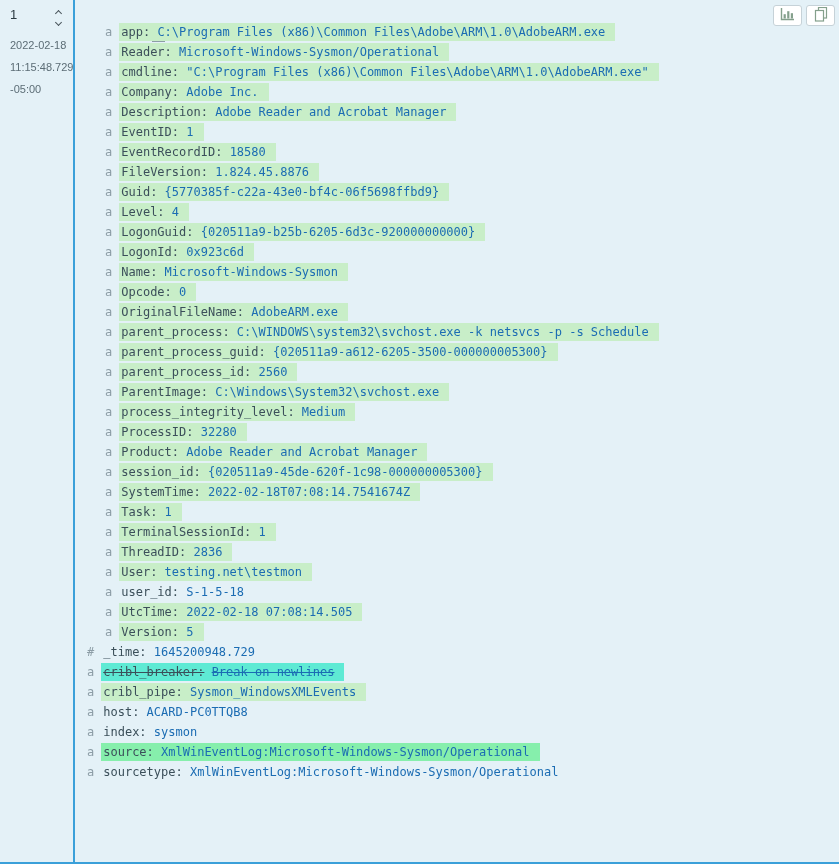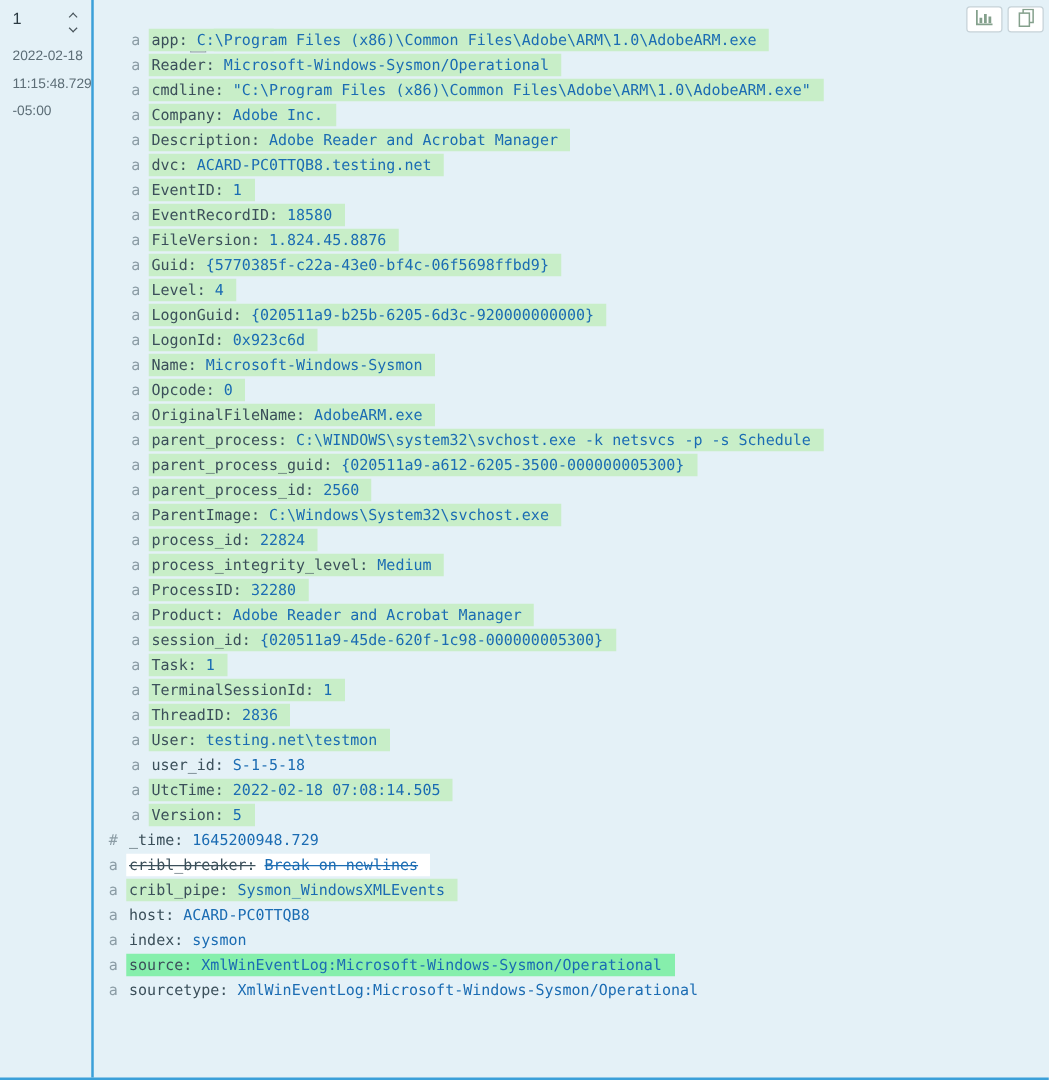--- a/index.html
+++ b/index.html
@@ -47,21 +47,21 @@
   .row.lvl1 { padding-left:28px; }
   .type-icon { color:#8c9da6; margin-right:7px; }
   .collapse-box {
     display:inline-block; width:13px; height:13px;
     border:1px solid #8c9da6; background:#fbfdfe; color:#5a6a72;
     font-size:11px; line-height:10px; text-align:center;
     vertical-align:-2px; margin-right:6px; cursor:pointer;
   }
   .hl { padding:2px 10px 2px 2px; }
   .hl.green { background:#c8eec8; }
-  .hl.red   { background:#ffffff; }
+  .hl.red   { background:#5eead4; }
   .hl.tan   { background:#86efac; }
   .hl.none  { padding-right:0; }
   .fname { color:#3b4f5a; }
   .fval  { color:#1b6cb3; }
   .strike .fname, .strike .fval { text-decoration:line-through; }
 </style>
 </head>
 <body>
 
 <div class="screen">
@@ -105,40 +105,39 @@
   <div class="content">
     <div class="row lvl0">
       <span class="type-icon">{}</span><span class="collapse-box">−</span><span class="hl green"><span class="fname">_raw:</span></span>
     </div>
     <div id="rows">
         <div class="row lvl1"><span class="type-icon">a</span><span class="hl green"><span class="fname">app:</span> <span class="fval">C:\Program Files (x86)\Common Files\Adobe\ARM\1.0\AdobeARM.exe</span></span></div>
         <div class="row lvl1"><span class="type-icon">a</span><span class="hl green"><span class="fname">Reader:</span> <span class="fval">Microsoft-Windows-Sysmon/Operational</span></span></div>
         <div class="row lvl1"><span class="type-icon">a</span><span class="hl green"><span class="fname">cmdline:</span> <span class="fval">"C:\Program Files (x86)\Common Files\Adobe\ARM\1.0\AdobeARM.exe"</span></span></div>
         <div class="row lvl1"><span class="type-icon">a</span><span class="hl green"><span class="fname">Company:</span> <span class="fval">Adobe Inc.</span></span></div>
         <div class="row lvl1"><span class="type-icon">a</span><span class="hl green"><span class="fname">Description:</span> <span class="fval">Adobe Reader and Acrobat Manager</span></span></div>
-        <div class="row lvl1"><span class="type-icon">a</span><span class="hl green"><span class="fname">dvc:</span> <span class="fval">ACARD-PC0TTQB8.testing.net</span></span></div>
         <div class="row lvl1"><span class="type-icon">a</span><span class="hl green"><span class="fname">EventID:</span> <span class="fval">1</span></span></div>
         <div class="row lvl1"><span class="type-icon">a</span><span class="hl green"><span class="fname">EventRecordID:</span> <span class="fval">18580</span></span></div>
         <div class="row lvl1"><span class="type-icon">a</span><span class="hl green"><span class="fname">FileVersion:</span> <span class="fval">1.824.45.8876</span></span></div>
         <div class="row lvl1"><span class="type-icon">a</span><span class="hl green"><span class="fname">Guid:</span> <span class="fval">{5770385f-c22a-43e0-bf4c-06f5698ffbd9}</span></span></div>
         <div class="row lvl1"><span class="type-icon">a</span><span class="hl green"><span class="fname">Level:</span> <span class="fval">4</span></span></div>
         <div class="row lvl1"><span class="type-icon">a</span><span class="hl green"><span class="fname">LogonGuid:</span> <span class="fval">{020511a9-b25b-6205-6d3c-920000000000}</span></span></div>
         <div class="row lvl1"><span class="type-icon">a</span><span class="hl green"><span class="fname">LogonId:</span> <span class="fval">0x923c6d</span></span></div>
         <div class="row lvl1"><span class="type-icon">a</span><span class="hl green"><span class="fname">Name:</span> <span class="fval">Microsoft-Windows-Sysmon</span></span></div>
         <div class="row lvl1"><span class="type-icon">a</span><span class="hl green"><span class="fname">Opcode:</span> <span class="fval">0</span></span></div>
         <div class="row lvl1"><span class="type-icon">a</span><span class="hl green"><span class="fname">OriginalFileName:</span> <span class="fval">AdobeARM.exe</span></span></div>
         <div class="row lvl1"><span class="type-icon">a</span><span class="hl green"><span class="fname">parent_process:</span> <span class="fval">C:\WINDOWS\system32\svchost.exe -k netsvcs -p -s Schedule</span></span></div>
         <div class="row lvl1"><span class="type-icon">a</span><span class="hl green"><span class="fname">parent_process_guid:</span> <span class="fval">{020511a9-a612-6205-3500-000000005300}</span></span></div>
         <div class="row lvl1"><span class="type-icon">a</span><span class="hl green"><span class="fname">parent_process_id:</span> <span class="fval">2560</span></span></div>
         <div class="row lvl1"><span class="type-icon">a</span><span class="hl green"><span class="fname">ParentImage:</span> <span class="fval">C:\Windows\System32\svchost.exe</span></span></div>
-        <div class="row lvl1"><span class="type-icon">a</span><span class="hl green"><span class="fname">process_id:</span> <span class="fval">22824</span></span></div>
         <div class="row lvl1"><span class="type-icon">a</span><span class="hl green"><span class="fname">process_integrity_level:</span> <span class="fval">Medium</span></span></div>
         <div class="row lvl1"><span class="type-icon">a</span><span class="hl green"><span class="fname">ProcessID:</span> <span class="fval">32280</span></span></div>
         <div class="row lvl1"><span class="type-icon">a</span><span class="hl green"><span class="fname">Product:</span> <span class="fval">Adobe Reader and Acrobat Manager</span></span></div>
         <div class="row lvl1"><span class="type-icon">a</span><span class="hl green"><span class="fname">session_id:</span> <span class="fval">{020511a9-45de-620f-1c98-000000005300}</span></span></div>
+        <div class="row lvl1"><span class="type-icon">a</span><span class="hl green"><span class="fname">SystemTime:</span> <span class="fval">2022-02-18T07:08:14.7541674Z</span></span></div>
         <div class="row lvl1"><span class="type-icon">a</span><span class="hl green"><span class="fname">Task:</span> <span class="fval">1</span></span></div>
         <div class="row lvl1"><span class="type-icon">a</span><span class="hl green"><span class="fname">TerminalSessionId:</span> <span class="fval">1</span></span></div>
         <div class="row lvl1"><span class="type-icon">a</span><span class="hl green"><span class="fname">ThreadID:</span> <span class="fval">2836</span></span></div>
         <div class="row lvl1"><span class="type-icon">a</span><span class="hl green"><span class="fname">User:</span> <span class="fval">testing.net\testmon</span></span></div>
         <div class="row lvl1"><span class="type-icon">a</span><span class="hl none"><span class="fname">user_id:</span> <span class="fval">S-1-5-18</span></span></div>
         <div class="row lvl1"><span class="type-icon">a</span><span class="hl green"><span class="fname">UtcTime:</span> <span class="fval">2022-02-18 07:08:14.505</span></span></div>
         <div class="row lvl1"><span class="type-icon">a</span><span class="hl green"><span class="fname">Version:</span> <span class="fval">5</span></span></div>
         <div class="row lvl0"><span class="type-icon">#</span><span class="hl none"><span class="fname">_time:</span> <span class="fval">1645200948.729</span></span></div>
         <div class="row lvl0"><span class="type-icon">a</span><span class="hl red strike"><span class="fname">cribl_breaker:</span> <span class="fval">Break on newlines</span></span></div>
         <div class="row lvl0"><span class="type-icon">a</span><span class="hl green"><span class="fname">cribl_pipe:</span> <span class="fval">Sysmon_WindowsXMLEvents</span></span></div>

